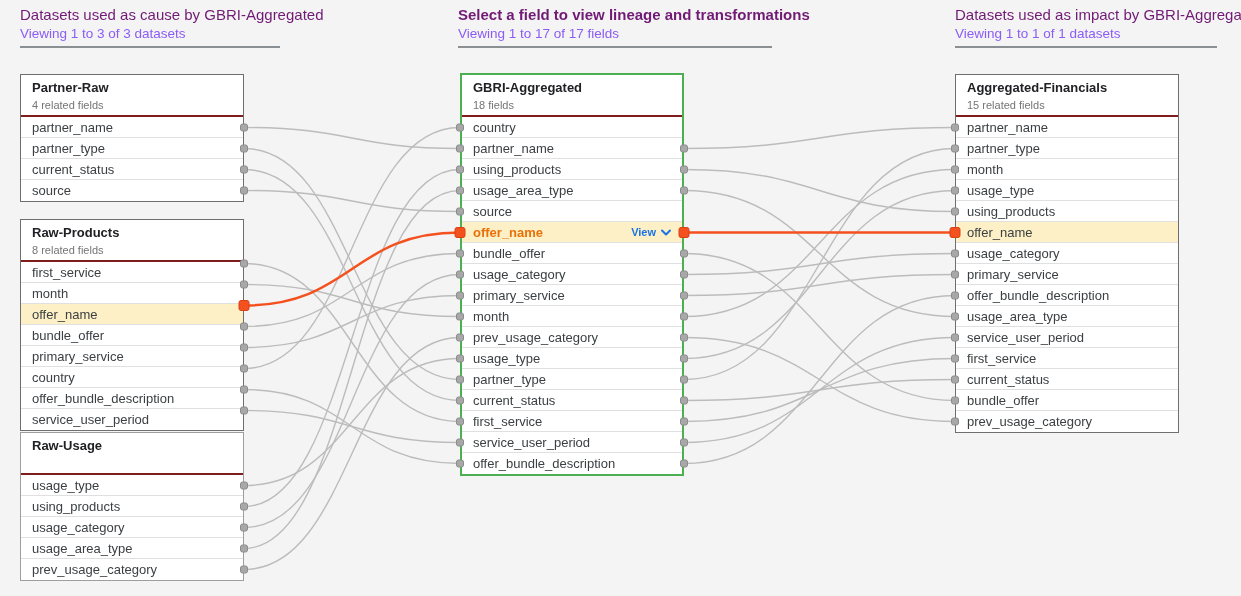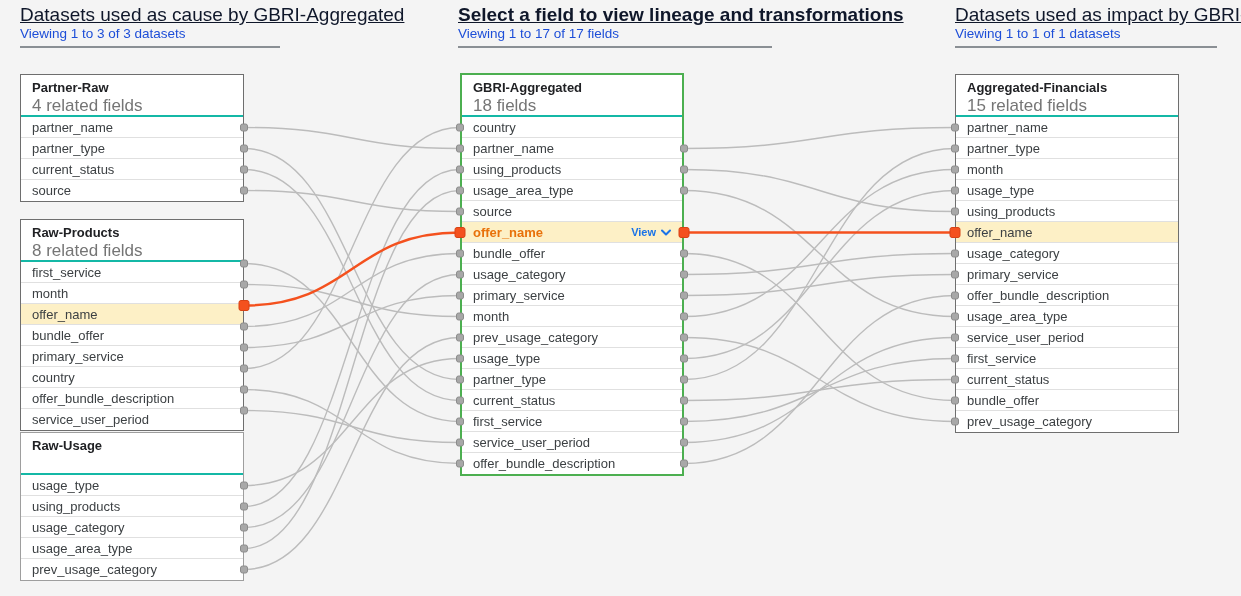--- a/index.html
+++ b/index.html
@@ -1,33 +1,33 @@
 <!DOCTYPE html>
 <html><head>
 <meta charset="utf-8">
 <style>
   html,body{margin:0;padding:0;background:#f4f4f4;}
   #canvas{position:relative;width:1241px;height:596px;background:#f4f4f4;overflow:hidden;
           font-family:"Liberation Sans",sans-serif;}
   
   .col-header{position:absolute;top:5px;}
-  .col-header .h-title{font-size:19px;line-height:19px;color:#0f172a;white-space:nowrap;text-decoration:underline;}
+  .col-header .h-title{font-size:15px;line-height:19px;color:#701a75;white-space:nowrap;}
   .col-header.bold .h-title{font-weight:700;}
-  .col-header .h-viewing{font-size:13.5px;line-height:19px;color:#1d4ed8;white-space:nowrap;}
+  .col-header .h-viewing{font-size:13.5px;line-height:19px;color:#8b5cf6;white-space:nowrap;}
   .col-header .h-rule{height:2px;background:#8a8f94;margin-top:3px;}
   
   .dataset-card{position:absolute;width:224px;background:#fff;box-sizing:border-box;
                 border:1px solid #9e9e9e;z-index:1;}
   .dataset-card.emph{border-color:#6e6e6e;}
   .dataset-card.focus{border:2px solid #4caf50;}
   .card-header{height:42px;box-sizing:border-box;padding:4px 11px 0 11px;
-               border-bottom:2px solid #14b8a6;background:#fff;}
+               border-bottom:2px solid #7f1d1d;background:#fff;}
   .card-title{font-size:13px;font-weight:700;color:#202124;line-height:18px;white-space:nowrap;
               overflow:hidden;}
-  .card-sub{font-size:17px;color:#757575;line-height:17px;white-space:nowrap;}
+  .card-sub{font-size:11px;color:#757575;line-height:17px;white-space:nowrap;}
   .field-row{height:21px;box-sizing:border-box;display:flex;align-items:center;
              padding:0 11px;border-bottom:1px solid #e0e0e0;font-size:13px;color:#3c4043;
              background:#fff;cursor:pointer;}
   .field-row:last-child{border-bottom:none;}
   .field-row.hl{background:#fdf0c6;}
   .field-row.sel{background:#fdf0c6;}
   .field-row.sel .field-label{color:#e8710a;font-weight:700;}
   .field-label{white-space:nowrap;overflow:hidden;}
   .view-link{margin-left:auto;display:flex;align-items:center;gap:5px;color:#1a73e8;
              font-size:11px;font-weight:600;cursor:pointer;}

